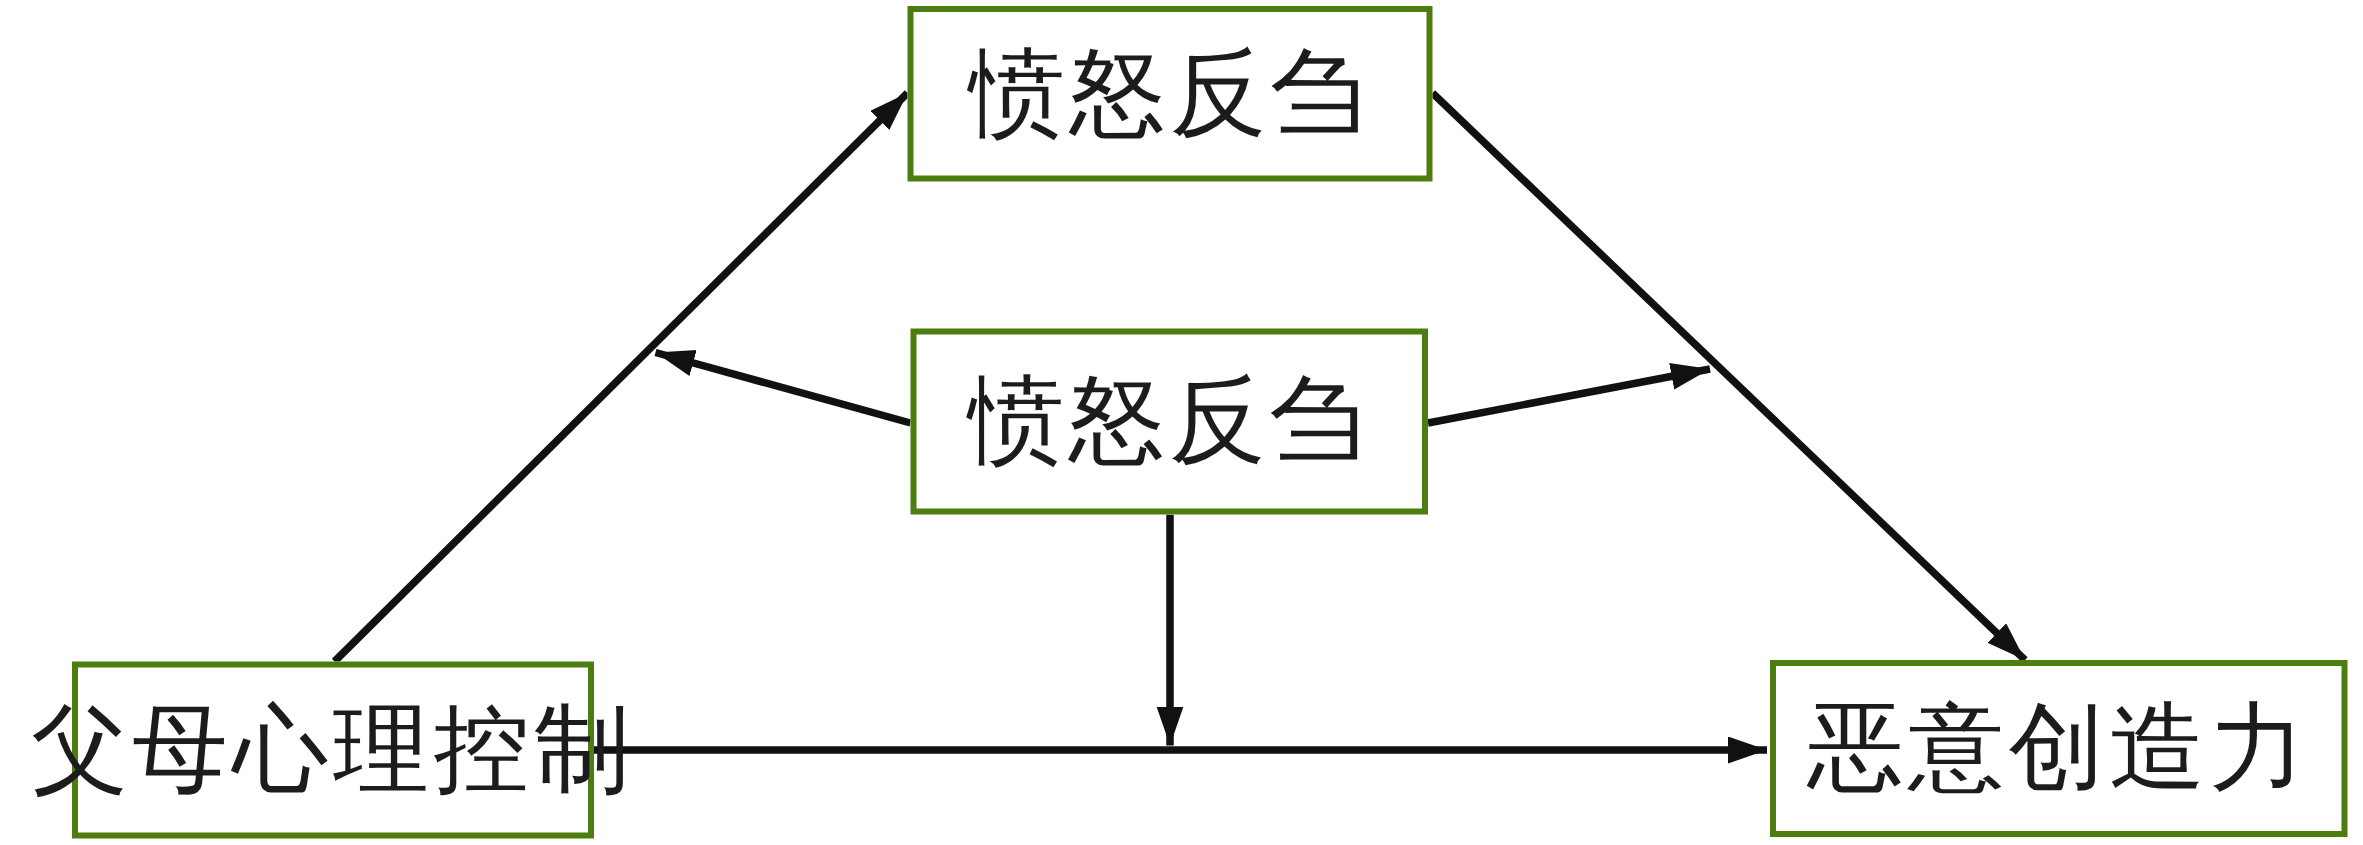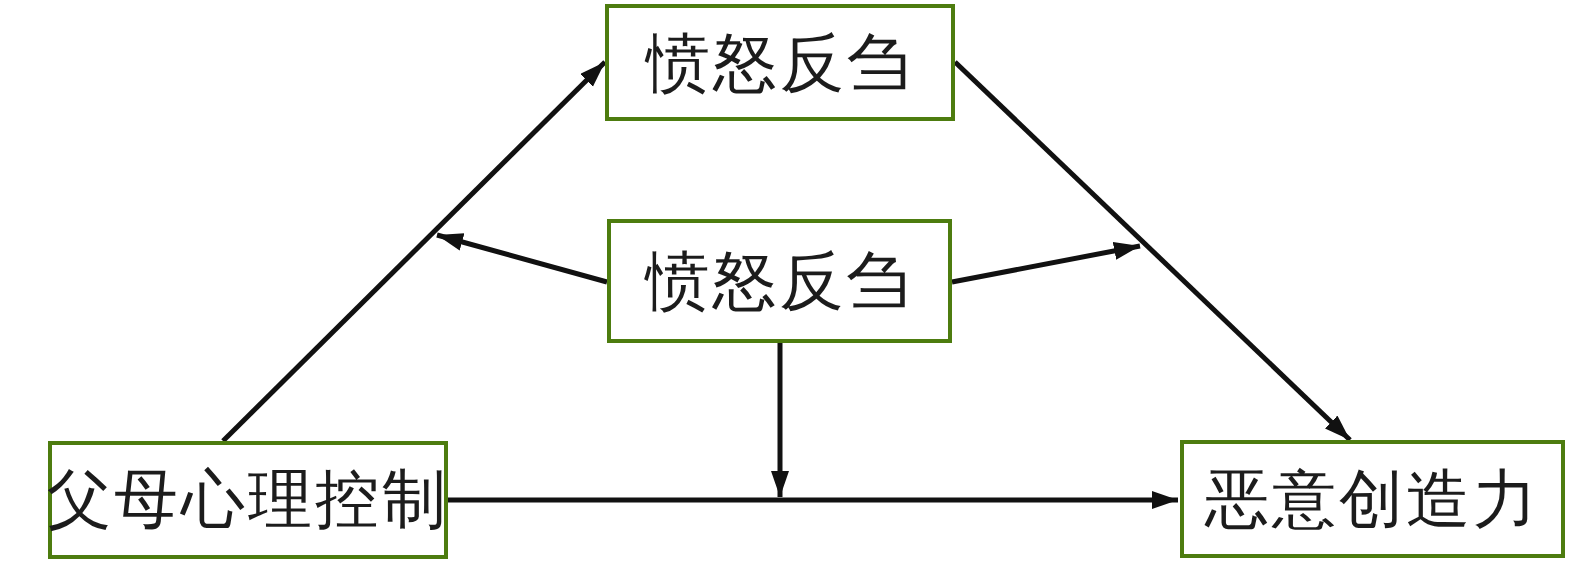--- a/index.html
+++ b/index.html
@@ -31,21 +31,21 @@
     align-items: center;
     justify-content: center;
     color: #1c1c1c;
     font-size: 64px;
     letter-spacing: 3px;
     line-height: 1;
     white-space: nowrap;
   }
   .node-anger      { left: 605px;  top: 4px;   width: 350px; height: 117px; }
   .node-resilience { left: 607px;  top: 219px; width: 345px; height: 124px; }
-  .node-parental   { left: 48px;   top: 441px; width: 400px; height: 118px; font-family: Liberation Serif, serif; }
+  .node-parental   { left: 48px;   top: 441px; width: 348px; height: 118px; }
   .node-malevolent { left: 1180px; top: 440px; width: 385px; height: 118px; align-items: center; }
   .arrow-line {
     stroke: #111111;
     stroke-width: 5;
     fill: none;
   }
 </style>
 </head>
 <body>
 

